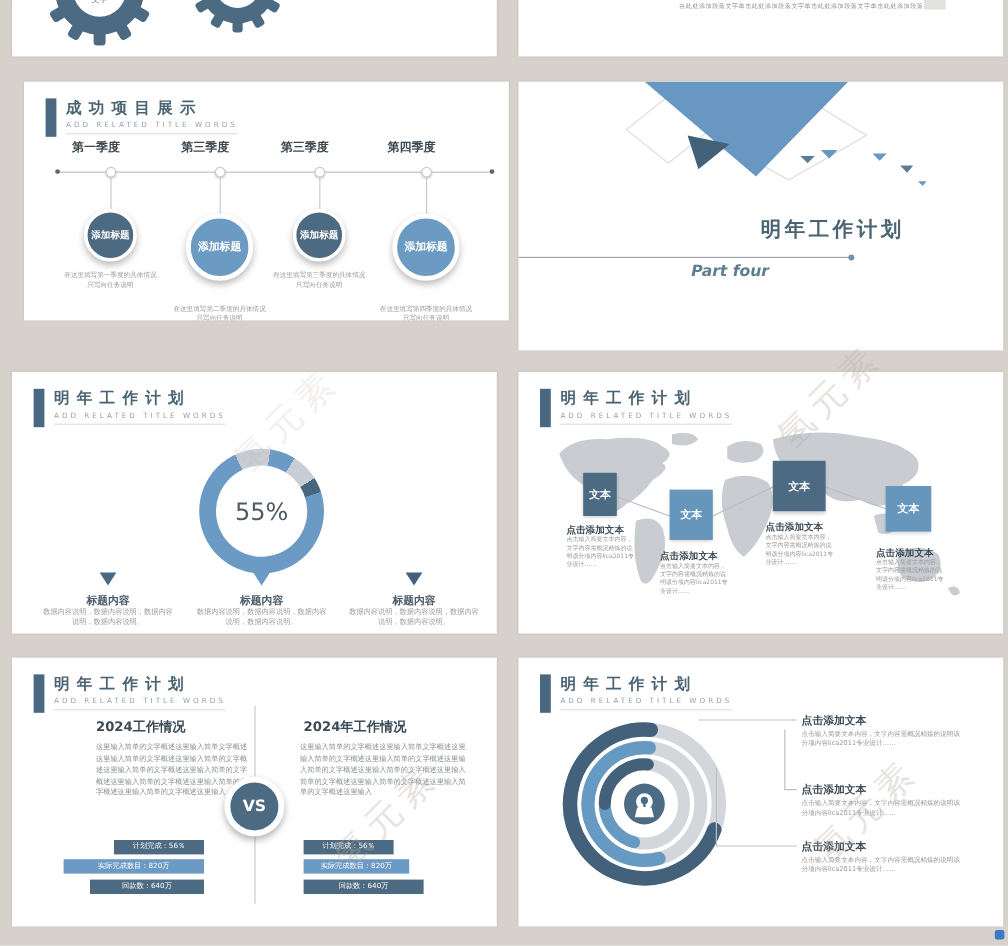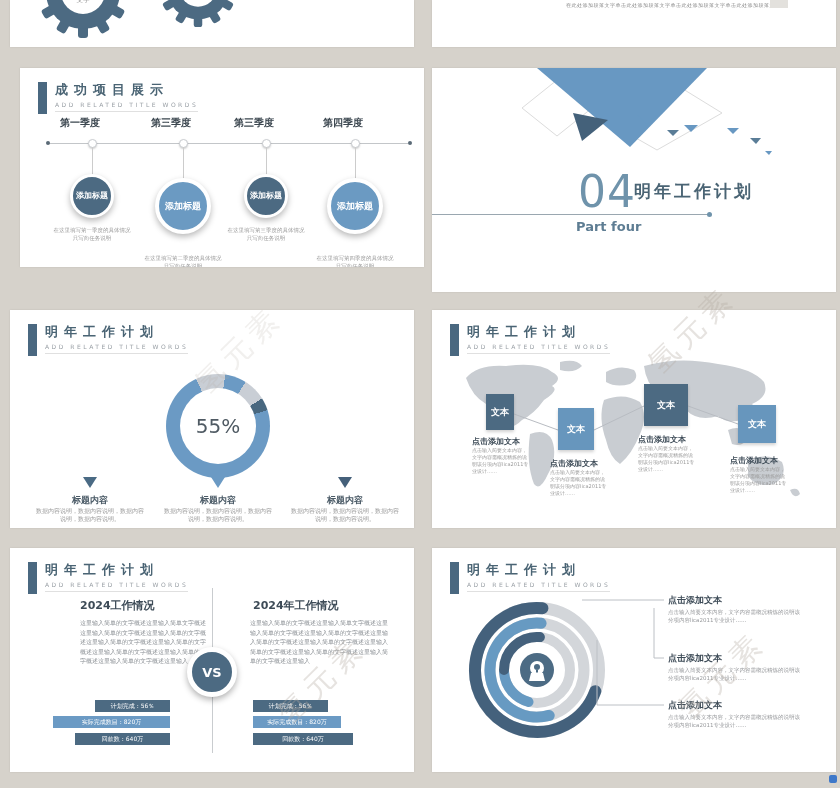--- a/index.html
+++ b/index.html
@@ -32,21 +32,21 @@
         text-align:center;font-size:8px;font-weight:bold;line-height:10px;border:3px solid #fff;
         box-shadow:0 3px 6px rgba(0,0,0,.28);}
   .tl-c.sm{width:38px;height:38px;background:#4c6a82;}
   .tl-c.lg{width:48px;height:48px;background:#6b9ac2;border-width:4px;font-size:9px;}
   .tl-d{position:absolute;width:78px;font-size:5.5px;line-height:8px;color:#9a9a9a;text-align:center;}
   
   .sec-num{position:absolute;left:146px;top:98px;font-size:44px;color:#6f93ab;letter-spacing:1px;}
   .sec-title{position:absolute;left:202px;top:112px;font-size:17px;font-weight:bold;color:#4a6474;letter-spacing:3px;}
   .sec-line{position:absolute;left:0;top:146px;width:278px;height:1px;background:#9aa7b0;}
   .sec-linedot{position:absolute;left:275px;top:144px;width:5px;height:5px;border-radius:50%;background:#6f93ab;}
-  .sec-sub{position:absolute;left:144px;top:151px;font-size:13px;font-weight:bold;color:#5e7d93;}
+  .sec-sub{position:absolute;left:144px;top:151px;font-size:13px;font-style:italic;font-weight:bold;color:#5e7d93;}
   
   .donut{position:absolute;width:104px;height:104px;border-radius:50%;display:flex;align-items:center;justify-content:center;}
   .donut::before{content:"";position:absolute;left:14px;top:14px;width:76px;height:76px;border-radius:50%;background:#fff;}
   .donut span{position:relative;font-size:20px;color:#4f5a63;}
   .d1{background:conic-gradient(#4a6a84 0 20deg,#c7ccd3 20deg 45deg,#5f8fb8 45deg 85deg,#c7ccd3 85deg 185deg,#4a6a84 185deg 360deg);}
   .d2{background:conic-gradient(#c9ced5 0 8deg,#6b9ac4 8deg 32deg,#c9ced5 32deg 58deg,#48677f 58deg 72deg,#6b9ac4 72deg 335deg,#c9ced5 335deg 360deg);text-align:center;}
   .d3{background:conic-gradient(#c9ced5 0 18deg,#45607a 18deg 52deg,#c9ced5 52deg 160deg,#45607a 160deg 360deg);}
   .d-ptr{position:absolute;top:167px;width:0;height:0;border-left:7px solid transparent;border-right:7px solid transparent;}
   .d-label{position:absolute;top:184px;width:110px;text-align:center;font-size:9px;font-weight:bold;color:#4a5a66;}
   .d-desc{position:absolute;top:197px;width:112px;text-align:center;font-size:6px;line-height:8px;color:#9a9a9a;}
@@ -172,21 +172,20 @@
       <path d="M160 45 L225 5 L290 45 L225 82 Z" fill="none" stroke="#dcdcdc" stroke-width="1"></path>
       <polygon points="105,0 275,0 198,79" fill="#6898c2"></polygon>
       <polygon points="141,45 176,52 150,73" fill="#44617a"></polygon>
       <polygon points="205,47 225,47 215,56" fill="#6898c2"></polygon>
       <polygon points="252,57 266,57 259,64" fill="#6898c2"></polygon>
       <polygon points="235,62 247,62 241,68" fill="#5a7d97"></polygon>
       <polygon points="295,60 307,60 301,66" fill="#6898c2"></polygon>
       <polygon points="318,70 329,70 324,76" fill="#5a7d97"></polygon>
       <polygon points="333,83 340,83 337,87" fill="#6898c2"></polygon>
     </svg>
-    <div class="sec-num">04</div>
     <div class="sec-title">明年工作计划</div>
     <div class="sec-line"></div>
     <div class="sec-linedot"></div>
     <div class="sec-sub">Part four</div>
   </section>
 
   <section class="slide s-donuts">
     <div class="tb">
       <div class="tb-bar"></div>
       <div class="tb-t">明年工作计划</div>

